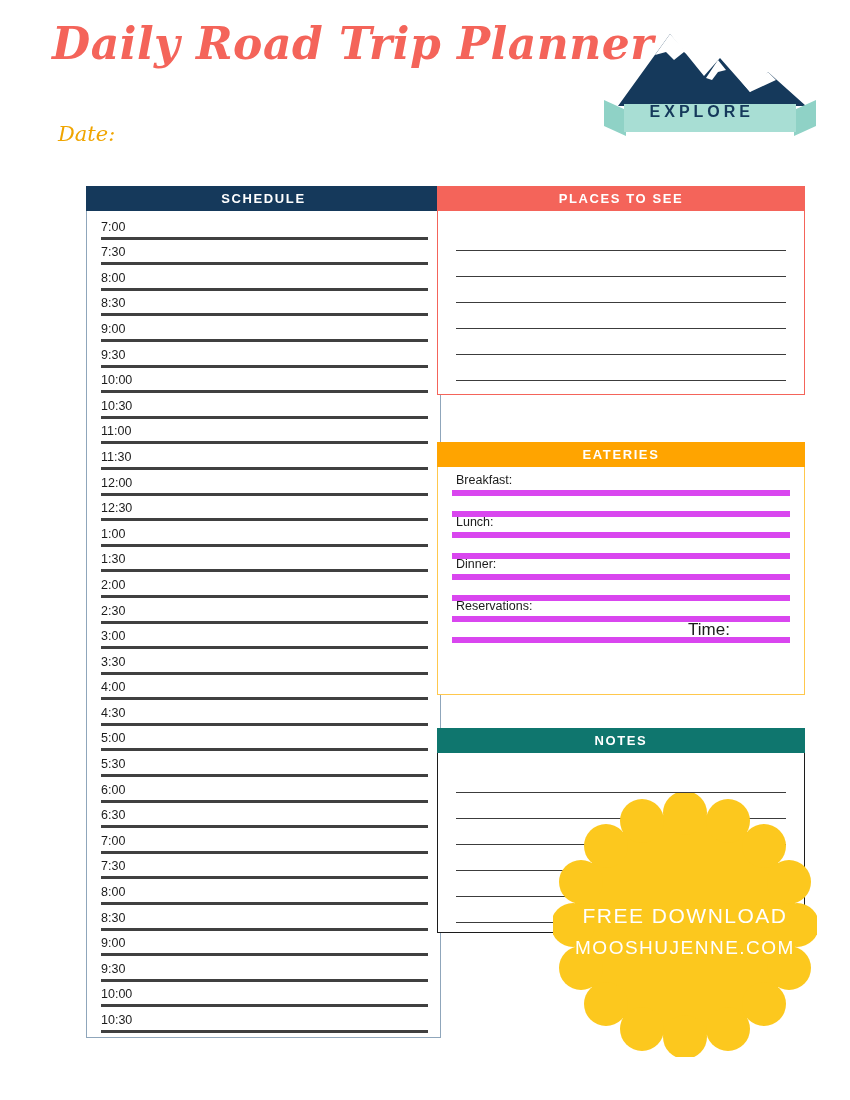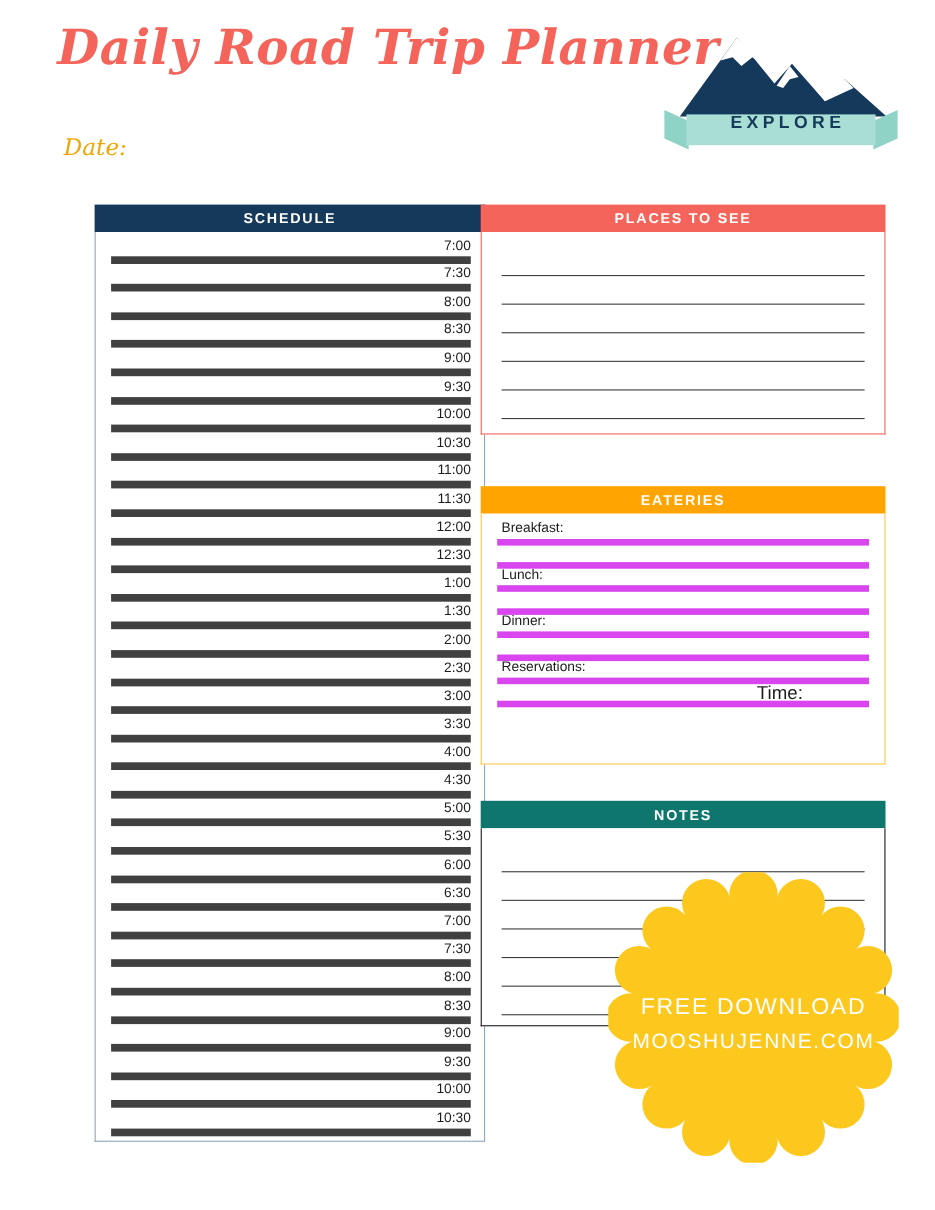--- a/index.html
+++ b/index.html
@@ -48,24 +48,24 @@
   
   .logo {
     position: absolute;
     left: 600px;
     top: 14px;
     width: 220px;
     height: 130px;
   }
   .ribbon-text {
     position: absolute;
-    left: 664px;
+    left: 628px;
     top: 103px;
     width: 126px;
-    text-align: left;
+    text-align: right;
     font-family: "Liberation Sans", sans-serif;
     font-weight: bold;
     font-size: 16px;
     letter-spacing: 4px;
     color: #15395b;
   }
 
   
   .panel {
     position: absolute;
@@ -97,23 +97,22 @@
   #schedule .panel-body {
     border: 1px solid #8fa6bb;
     border-top: none;
     padding: 3px 0 4px 0;
   }
   .sched-row {
     height: 25.6px;
     display: flex;
     align-items: flex-end;
     margin: 0 12px 0 14px;
-    border-bottom: 7px solid #404040;
+    border-bottom: 3px solid #404040;
     box-sizing: border-box;
-    justify-content: flex-end;
   }
   .sched-time {
     font-size: 12.5px;
     color: #1c1c1c;
     padding-bottom: 3px;
     font-family: "Liberation Sans", sans-serif;
   }
 
   
   #places {

